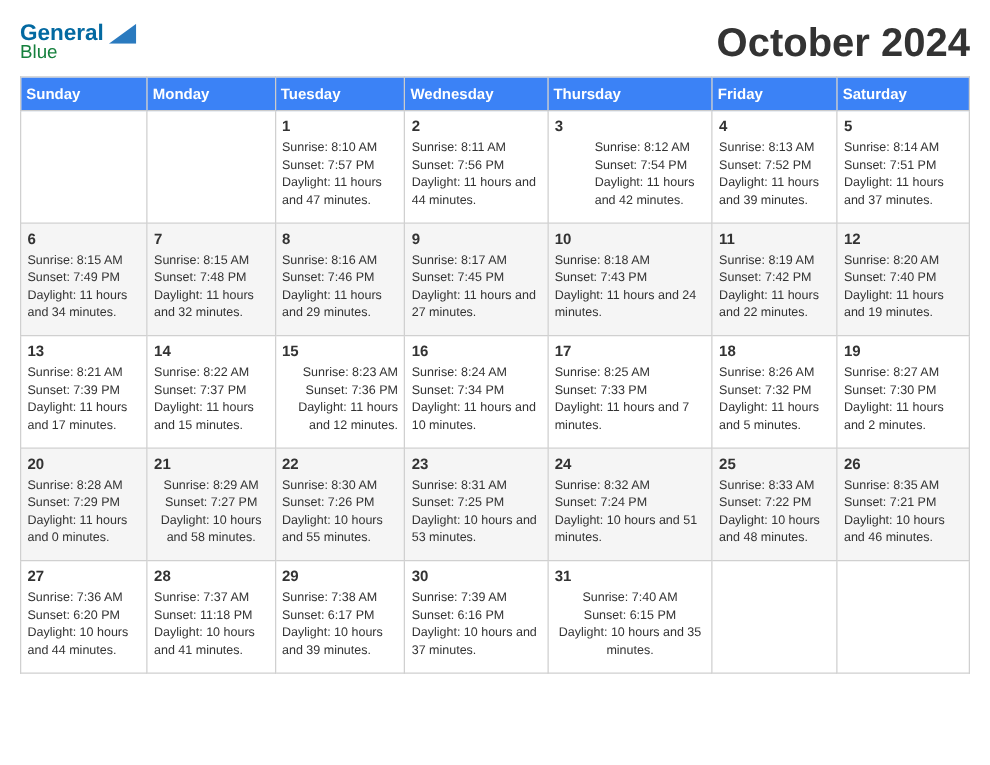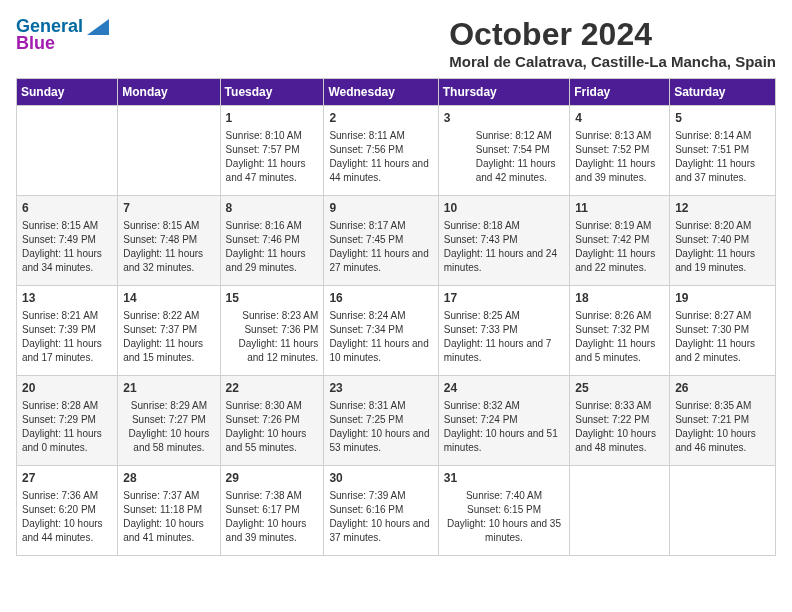--- a/index.html
+++ b/index.html
@@ -20,39 +20,39 @@
       display: flex;
       flex-direction: column;
       align-items: flex-start;
     }
     .logo-row {
       display: flex;
       align-items: center;
       gap: 2px;
     }
     .title-section {
-      text-align: left;
+      text-align: center;
     }
     .month-title {
       font-size: 32px;
       font-weight: bold;
       color: #333;
     }
     .location-title {
       font-size: 15px;
       color: #333;
       font-weight: bold;
     }
     table {
       width: 100%;
       border-collapse: collapse;
       font-size: 11px;
     }
     thead tr th {
-      background: #4c1d95;
+      background: #3b82f6;
       color: #fff;
       padding: 6px 4px;
       text-align: left;
       font-size: 12px;
       font-weight: bold;
       border: 1px solid #ccc;
     }
     tbody tr td {
       vertical-align: top;
       padding: 4px 5px;
@@ -85,25 +85,24 @@
 <body>
 
 <div class="header-section">
   <div class="logo">
     <div class="logo-row">
       <span style="font-size:18px;font-weight:bold;color:#0369a1;">General</span>
       <svg width="22" height="16" viewBox="0 0 22 16" style="margin-left:2px;">
         <polygon points="0,16 22,0 22,16" fill="#2a7abf"></polygon>
       </svg>
     </div>
-    <span style="font-size:18px;font-weight:bold;color:#a21caf;margin-top:-4px;">Blue</span>
+    <span style="font-size:15px;font-weight:normal;color:#15803d;margin-top:-4px;">Blue</span>
   </div>
   <div class="title-section">
     <div class="month-title">October 2024</div>
-    <div class="location-title">Moral de Calatrava, Castille-La Mancha, Spain</div>
   </div>
 </div>
 
 <table>
   <thead>
     <tr>
     <th>Sunday</th>
         <th>Monday</th>
         <th>Tuesday</th>
         <th>Wednesday</th>

